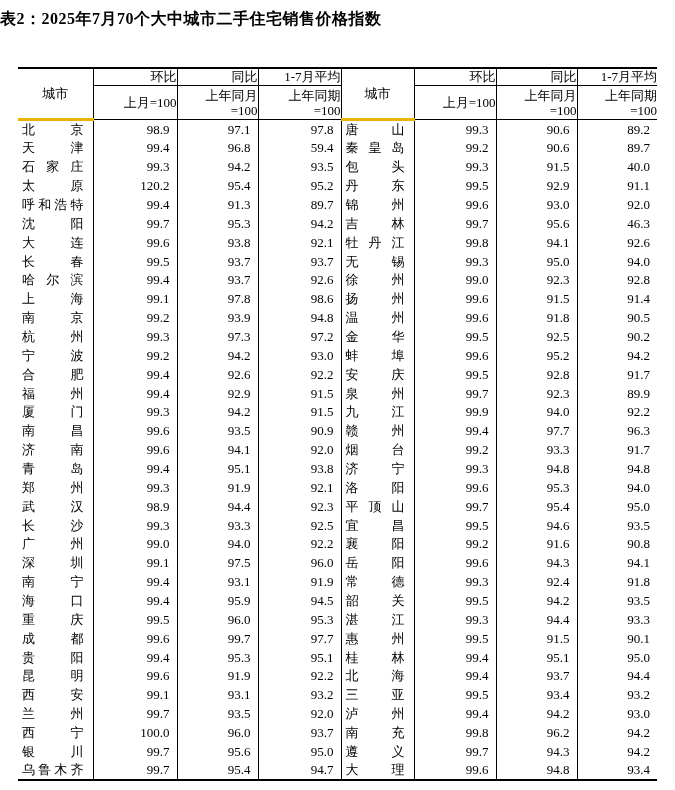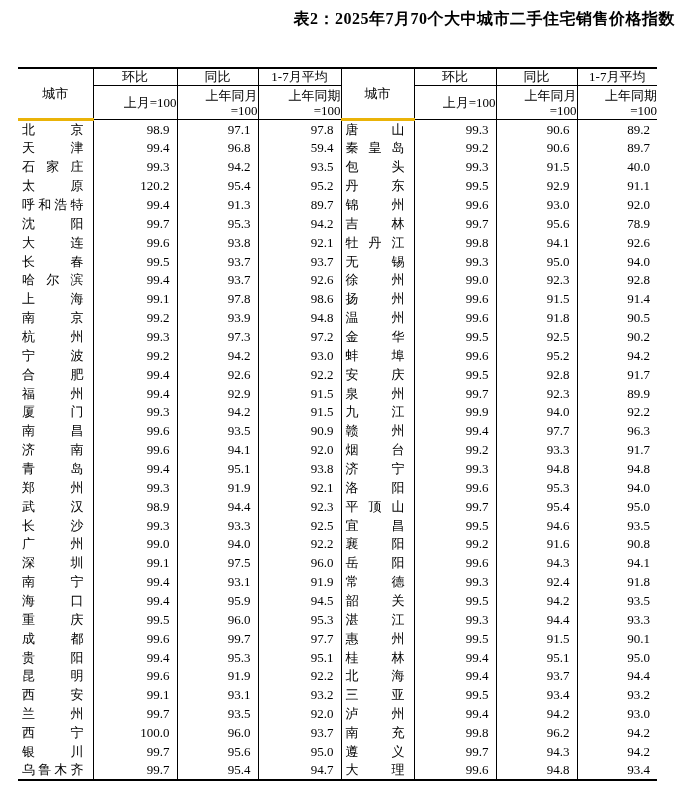--- a/index.html
+++ b/index.html
@@ -10,25 +10,24 @@
     font-family: "Liberation Serif", "DejaVu Serif", serif;
   }
   body {
     width: 675px;
     height: 790px;
     overflow: hidden;
     box-sizing: border-box;
   }
   .page-title {
     margin-top: 9px;
-    text-align: right;
+    text-align: left;
     font-size: 16px;
     font-weight: bold;
     letter-spacing: 0.5px;
-    padding-left: 12px;
   }
   table.price-index {
     border-collapse: collapse;
     table-layout: fixed;
     width: 639px;
     margin: 37px 0 0 18px;
     border-top: 2px solid #000;
     border-bottom: 2px solid #000;
     font-size: 13px;
   }
@@ -42,21 +41,21 @@
     white-space: nowrap;
   }
   table.price-index .first {
     border-left: none;
   }
   
   thead tr.hrow1 th.grp {
     border-bottom: 1px solid #000;
     height: 16px;
     line-height: 16px;
-    text-align: center;
+    text-align: right;
     vertical-align: middle;
   }
   thead th.cityhead {
     border-bottom: 3px solid #eab308;
     text-align: center;
     vertical-align: middle;
   }
   thead tr.hrow2 th {
     border-bottom: 1px solid #000;
     height: 34px;
@@ -251,21 +250,21 @@
         <td class="val">95.3</td>
         <td class="val">94.2</td>
         <td class="city">
           <span class="cname">
             <span>吉</span>
             <span>林</span>
           </span>
         </td>
         <td class="val">99.7</td>
         <td class="val">95.6</td>
-        <td class="val">78.9</td>
+        <td class="val">46.3</td>
       </tr>
       <tr>
         <td class="city first">
           <span class="cname">
             <span>大</span>
             <span>连</span>
           </span>
         </td>
         <td class="val">99.6</td>
         <td class="val">93.8</td>

